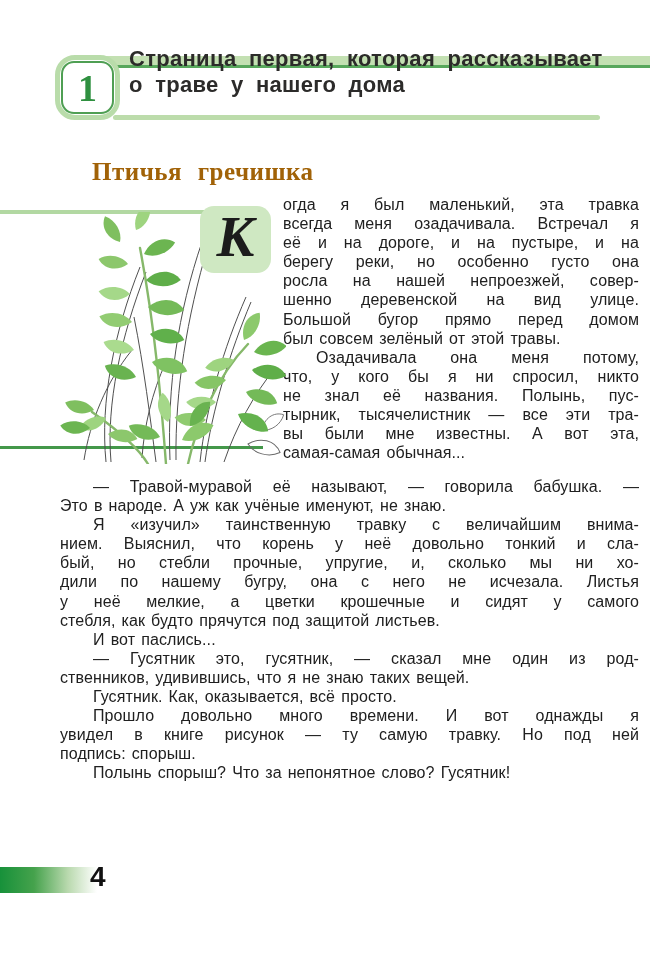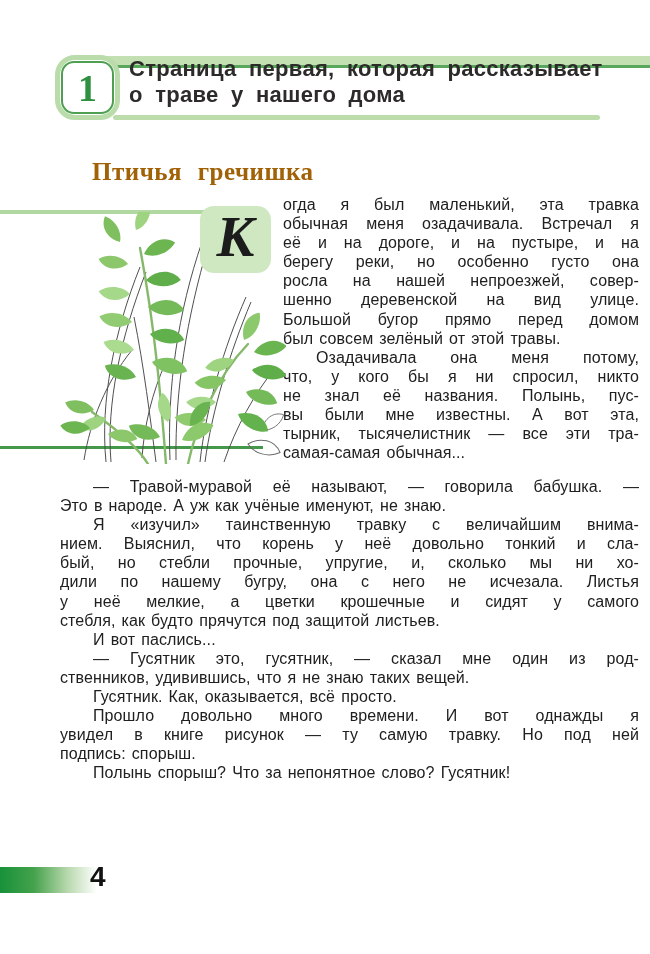--- a/index.html
+++ b/index.html
@@ -7,21 +7,21 @@
         font-family:"Liberation Sans",sans-serif;color:#1f1f1f;}
 
   
   .top-bar{position:absolute;left:100px;top:56px;width:550px;height:9px;background:#c3e0b2;}
   .top-bar-line{position:absolute;left:100px;top:65px;width:550px;height:3px;background:#58a75c;}
   .badge{position:absolute;left:55px;top:55px;width:65px;height:65px;background:#ffffff;
          border:5px solid #b9dcaa;border-radius:20px;box-sizing:border-box;z-index:3;}
   .badge-inner{position:absolute;inset:1px;border:2px solid #4f9f53;border-radius:13px;
          display:flex;align-items:center;justify-content:center;
          font-family:"Liberation Serif",serif;font-size:38px;font-weight:bold;color:#2f9040;}
-  .title{position:absolute;left:129px;top:56px;width:520px;color:#2c2b2a;
+  .title{position:absolute;left:129px;top:46px;width:520px;color:#2c2b2a;
          font-size:22px;font-weight:bold;line-height:26px;letter-spacing:.3px;word-spacing:6px;z-index:2;}
   .title-underline{position:absolute;left:113px;top:115px;width:487px;height:5px;
          background:#bcdcab;border-radius:3px;}
 
   
   .section-heading{position:absolute;left:92px;top:158px;
          font-family:"Liberation Serif",serif;font-size:25px;font-weight:bold;
          color:#a16207;word-spacing:9px;letter-spacing:.5px;}
 
   .illu-top-rule{position:absolute;left:0;top:210px;width:205px;height:4px;background:#b2d8a2;}
@@ -130,34 +130,34 @@
   </svg>
 
   <div class="dropcap">
     <span>К</span>
   </div>
   <div class="illu-bottom-rule"></div>
 
   <div class="col-text body-text">
       <div class="para">
         <div class="tline">огда я был маленький, эта травка</div>
-        <div class="tline">обычная меня озадачивала. Встречал я</div>
+        <div class="tline">всегда меня озадачивала. Встречал я</div>
         <div class="tline">её и на дороге, и на пустыре, и на</div>
         <div class="tline">берегу реки, но особенно густо она</div>
         <div class="tline">росла на нашей непроезжей, совер-</div>
         <div class="tline">шенно деревенской на вид улице.</div>
         <div class="tline">Большой бугор прямо перед домом</div>
         <div class="tline lastline">был совсем зелёный от этой травы.</div>
       </div>
       <div class="para">
         <div class="tline">Озадачивала она меня потому,</div>
         <div class="tline">что, у кого бы я ни спросил, никто</div>
         <div class="tline">не знал её названия. Полынь, пус-</div>
+        <div class="tline">тырник, тысячелистник — все эти тра-</div>
         <div class="tline">вы были мне известны. А вот эта,</div>
-        <div class="tline">тырник, тысячелистник — все эти тра-</div>
         <div class="tline lastline">самая-самая обычная...</div>
       </div>
     </div>
 
   <div class="full-text body-text">
       <div class="para">
         <div class="tline">— Травой-муравой её называют, — говорила бабушка. —</div>
         <div class="tline lastline">Это в народе. А уж как учёные именуют, не знаю.</div>
       </div>
       <div class="para">

